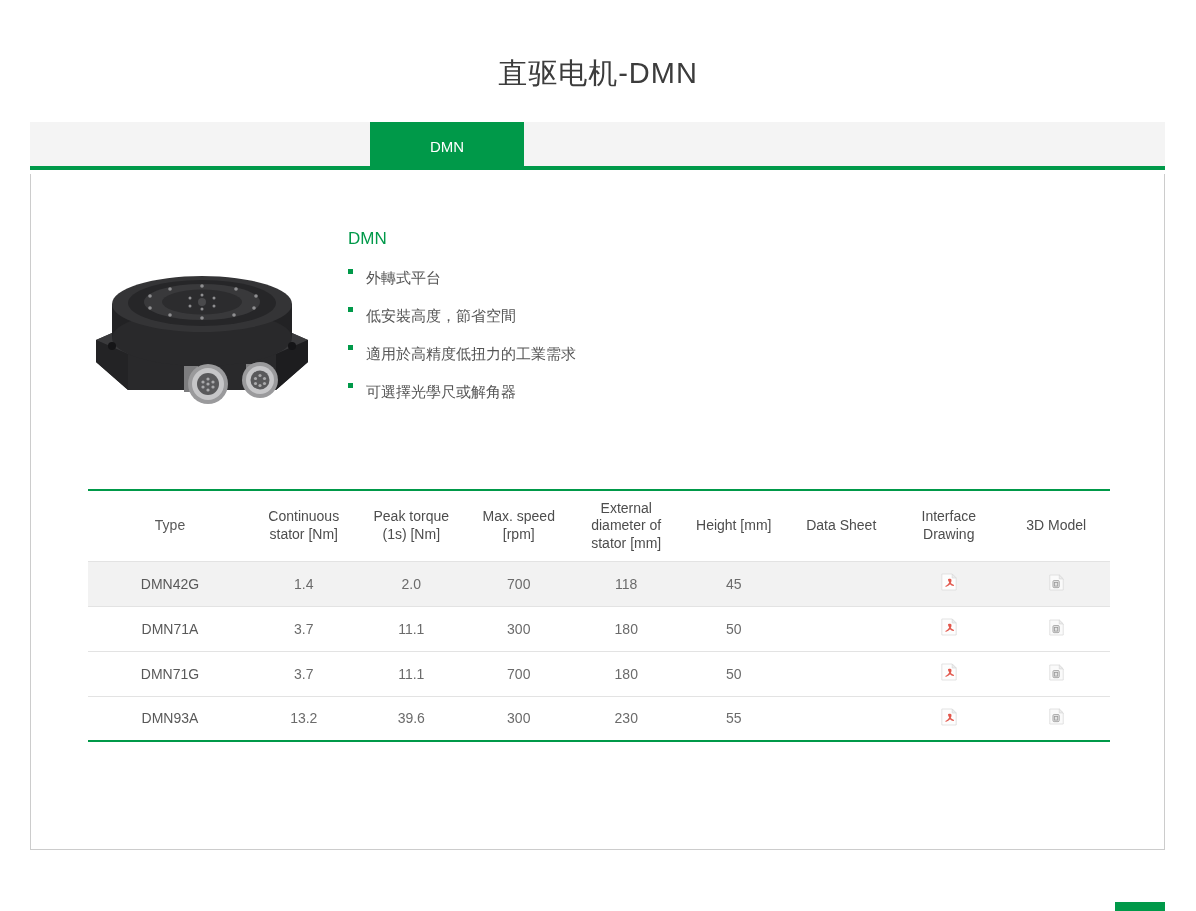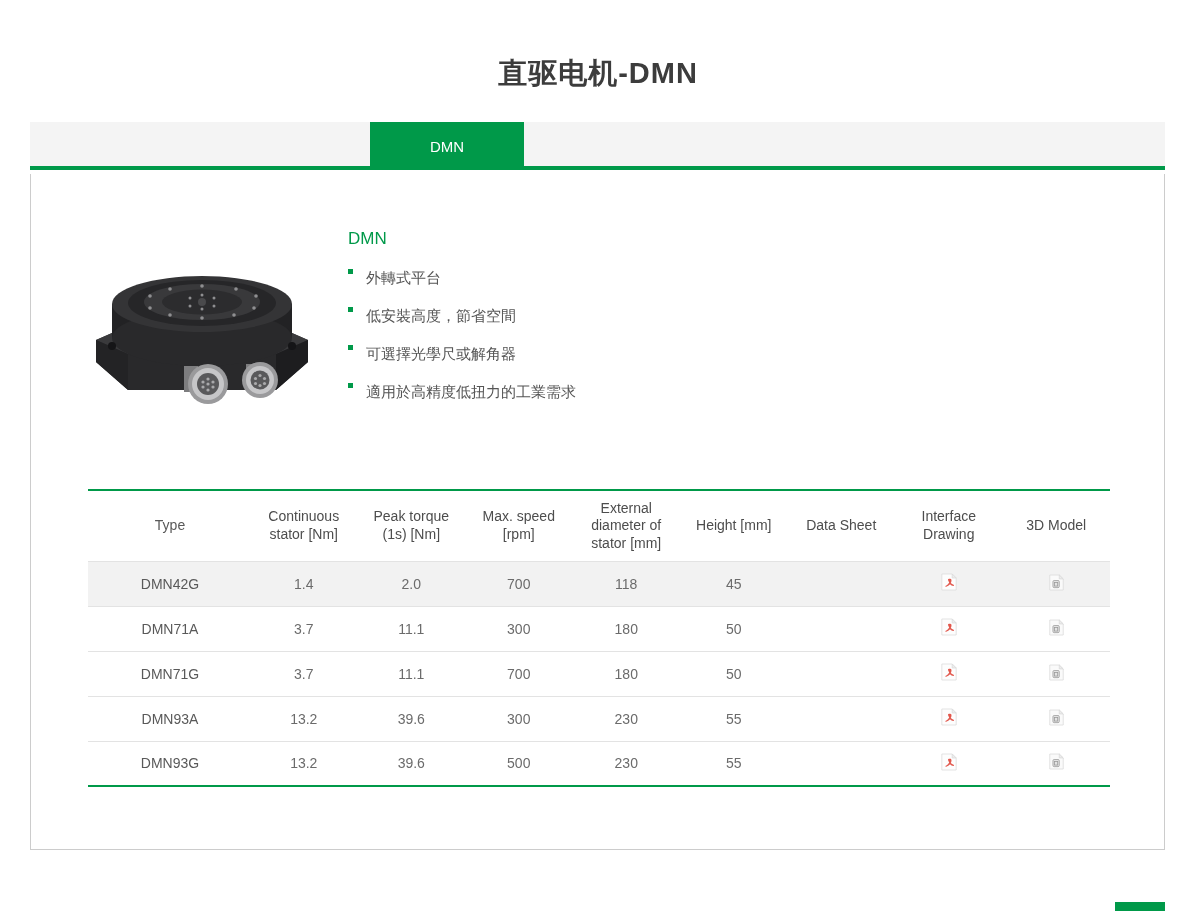--- a/index.html
+++ b/index.html
@@ -7,21 +7,21 @@
     --pdf-red:#e2574c;
   }
   *{box-sizing:border-box;}
   html,body{margin:0;padding:0;}
   body{
     width:1196px;height:911px;position:relative;background:#ffffff;
     font-family:"Liberation Sans", sans-serif;color:#555;overflow:hidden;
   }
   .page-title{
     position:absolute;top:54px;left:0;width:1196px;text-align:center;
-    font-size:29px;font-weight:700;color:#3c3c3c;letter-spacing:1px;margin:0;
+    font-size:29px;font-weight:400;color:#3c3c3c;letter-spacing:1px;margin:0;
   }
   
   .tabbar{
     position:absolute;left:30px;top:122px;width:1135px;height:48px;
     background:#f4f4f4;border-bottom:4px solid var(--green);
   }
   .tab-active{
     position:absolute;left:340px;top:0;width:154px;height:48px;
     background:var(--green);color:#ffffff;display:flex;align-items:center;
     justify-content:center;font-size:15px;cursor:pointer;
@@ -166,25 +166,25 @@
       <li>
           <span class="bullet"></span>
           <span>外轉式平台</span>
         </li>
       <li>
           <span class="bullet"></span>
           <span>低安裝高度，節省空間</span>
         </li>
       <li>
           <span class="bullet"></span>
+          <span>適用於高精度低扭力的工業需求</span>
+        </li>
+      <li>
+          <span class="bullet"></span>
           <span>可選擇光學尺或解角器</span>
-        </li>
-      <li>
-          <span class="bullet"></span>
-          <span>適用於高精度低扭力的工業需求</span>
         </li>
     </ul>
   </div>
 
   <table class="spec-table">
     <colgroup>
       <col class="col-type">
         <col>
         <col>
         <col>
@@ -281,38 +281,18 @@
                 <path d="M14 1 l5 5 h-5 z" fill="#ededed" stroke="#dcdcdc" stroke-width="1"></path>
                 <path d="M10 7 c-1.1 0 -1.5 1 -1 2.1 c0.3 0.8 0.8 1.6 1.3 2.4 c-1.2 1.8 -2.7 3.3 -4.3 4.1 c-1 0.5 -0.5 1.7 0.5 1.3 c1.8 -0.6 3.5 -1.8 4.8 -3.2 c1.3 1.1 2.7 2 4 2.2 c1.1 0.2 1.3 -1 0.4 -1.4 c-1.2 -0.5 -2.4 -1.3 -3.5 -2.2 c0.5 -1 0.8 -2 0.9 -3 c0.1 -1.3 -0.5 -2.3 -1.6 -2.3 z" fill="#e2574c"></path>
               </svg></a></td>
           <td><a class="icon-link"><svg width="15" height="17" viewBox="0 0 19 21">
                 <path d="M1 1 h12 l5 5 v14 h-17 z" fill="#fafafa" stroke="#dadada" stroke-width="1"></path>
                 <path d="M13 1 l5 5 h-5 z" fill="#ececec" stroke="#dadada" stroke-width="1"></path>
                 <rect x="5" y="8" width="8" height="9" rx="1.5" fill="#e3e3e3" stroke="#9b9b9b" stroke-width="1"></rect>
                 <rect x="7" y="10.5" width="4" height="4.5" fill="none" stroke="#9b9b9b" stroke-width="1"></rect>
               </svg></a></td>
         </tr>
-        <tr>
-          <td>DMN93G</td>
-          <td>13.2</td>
-          <td>39.6</td>
-          <td>500</td>
-          <td>230</td>
-          <td>55</td>
-          <td></td>
-          <td><a class="icon-link"><svg width="16" height="18" viewBox="0 0 20 22">
-                <path d="M1 1 h13 l5 5 v15 h-18 z" fill="#fdfdfd" stroke="#dcdcdc" stroke-width="1"></path>
-                <path d="M14 1 l5 5 h-5 z" fill="#ededed" stroke="#dcdcdc" stroke-width="1"></path>
-                <path d="M10 7 c-1.1 0 -1.5 1 -1 2.1 c0.3 0.8 0.8 1.6 1.3 2.4 c-1.2 1.8 -2.7 3.3 -4.3 4.1 c-1 0.5 -0.5 1.7 0.5 1.3 c1.8 -0.6 3.5 -1.8 4.8 -3.2 c1.3 1.1 2.7 2 4 2.2 c1.1 0.2 1.3 -1 0.4 -1.4 c-1.2 -0.5 -2.4 -1.3 -3.5 -2.2 c0.5 -1 0.8 -2 0.9 -3 c0.1 -1.3 -0.5 -2.3 -1.6 -2.3 z" fill="#e2574c"></path>
-              </svg></a></td>
-          <td><a class="icon-link"><svg width="15" height="17" viewBox="0 0 19 21">
-                <path d="M1 1 h12 l5 5 v14 h-17 z" fill="#fafafa" stroke="#dadada" stroke-width="1"></path>
-                <path d="M13 1 l5 5 h-5 z" fill="#ececec" stroke="#dadada" stroke-width="1"></path>
-                <rect x="5" y="8" width="8" height="9" rx="1.5" fill="#e3e3e3" stroke="#9b9b9b" stroke-width="1"></rect>
-                <rect x="7" y="10.5" width="4" height="4.5" fill="none" stroke="#9b9b9b" stroke-width="1"></rect>
-              </svg></a></td>
-        </tr>
       </tbody>
   </table>
 
 </div>
 
 <div class="scroll-top"></div>
 
 </body></html>

